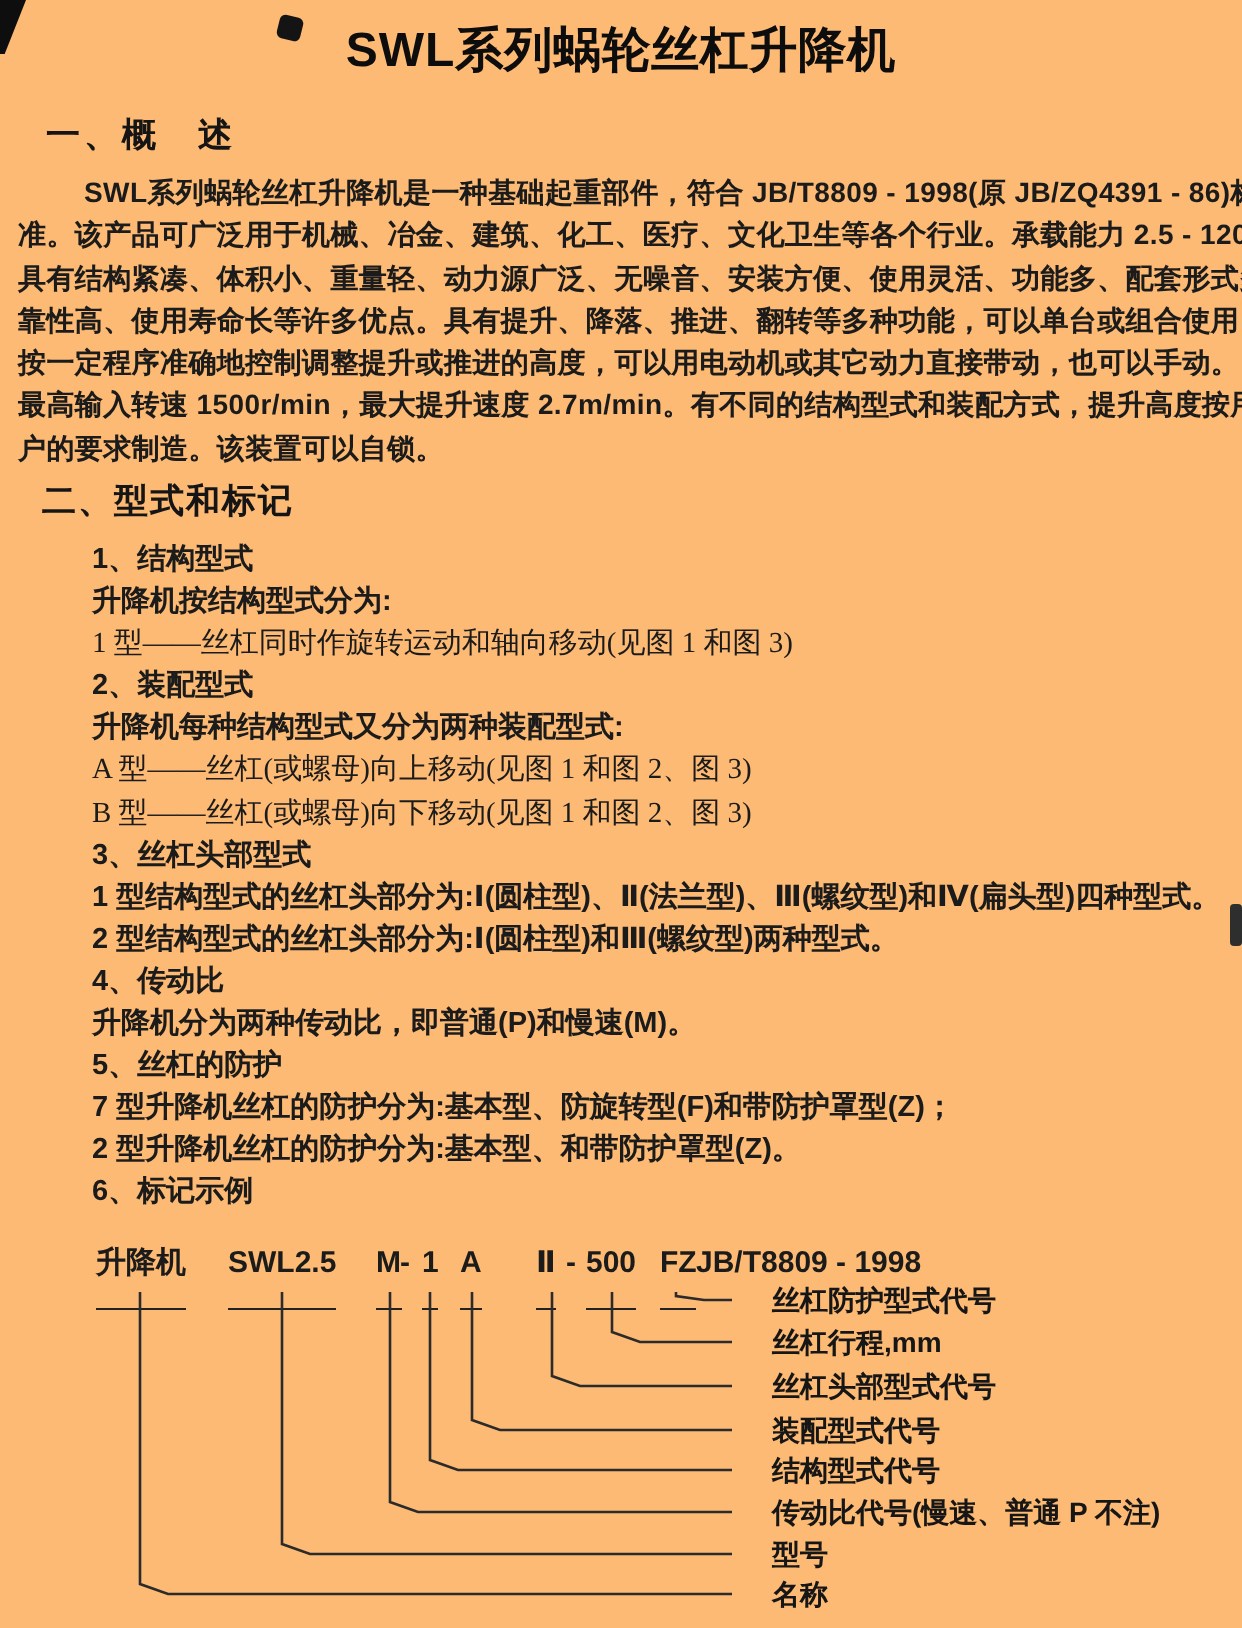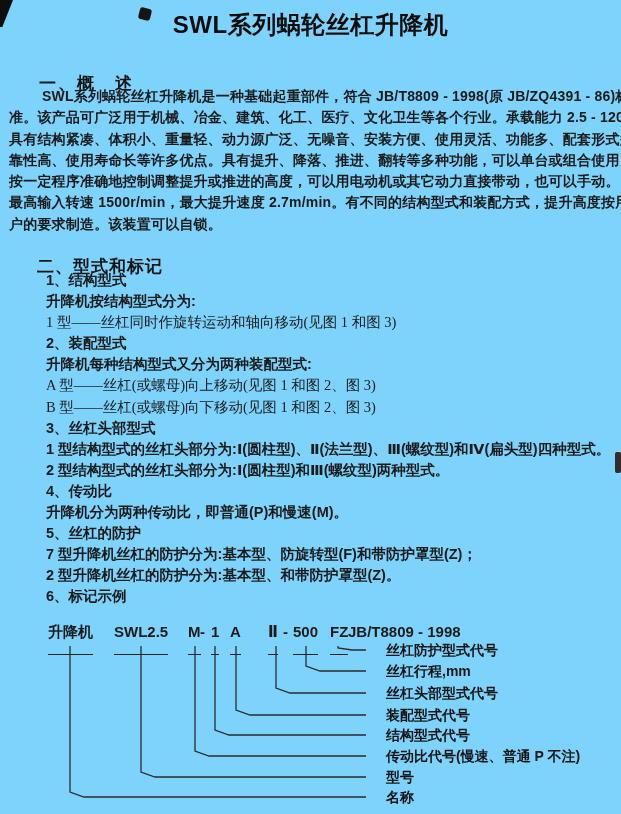--- a/index.html
+++ b/index.html
@@ -1,25 +1,25 @@
 <!DOCTYPE html>
 <html><head>
 <meta charset="utf-8">
 <style>
   html,body{margin:0;padding:0;background:#d8d6d2;}
   .page{
     position:relative;width:621px;height:814px;margin:0 auto;
-    background:#7dd3fc;color:#1b1b1b;overflow:hidden;
+    background:#fdba74;color:#1b1b1b;overflow:hidden;
     font-family:"Liberation Sans","DejaVu Sans",sans-serif;
   }
   .title{
     position:absolute;top:9px;left:0;width:621px;margin:0;
     text-align:center;font-size:24px;font-weight:900;letter-spacing:0.5px;color:#0d0d0d;
   }
-  .h2{position:absolute;margin:16px;font-size:17px;font-weight:800;color:#151515;}
+  .h2{position:absolute;margin:0;font-size:17px;font-weight:800;color:#151515;}
   #h-overview{left:23px;top:56px;letter-spacing:2px;}
   #h-types{left:21px;top:239px;letter-spacing:1px;}
   .para{position:absolute;left:9px;top:86px;width:601px;font-size:14px;font-weight:600;}
   .pline{height:21.3px;line-height:21.3px;white-space:nowrap;letter-spacing:0.2px;}
   .pline.indent{text-indent:33px;}
   #type-list{position:absolute;left:46px;top:270px;width:566px;font-size:14.5px;}
   .tline{height:21.1px;line-height:21.1px;white-space:nowrap;}
   .tline.b{font-weight:700;}
   .tline.n{font-weight:400;font-family:"Liberation Serif","DejaVu Serif",serif;}
   #code-row{position:absolute;left:0;top:624px;width:621px;height:24px;font-size:15px;font-weight:700;}

